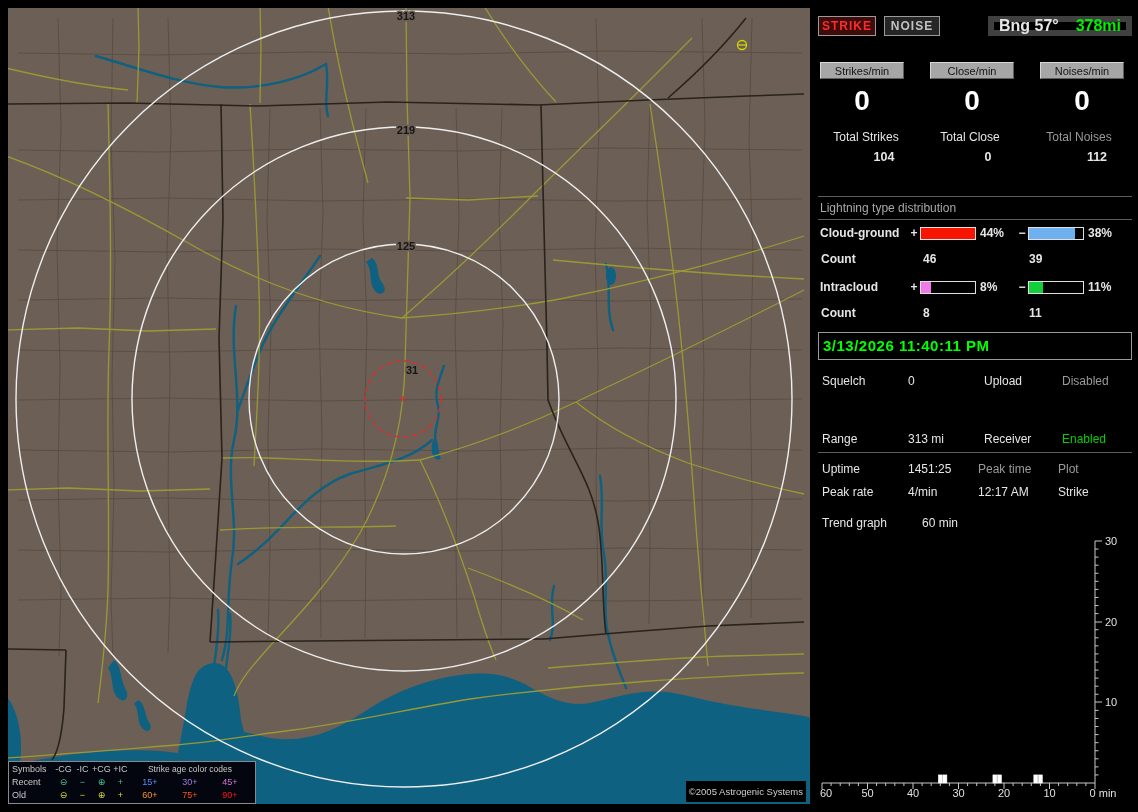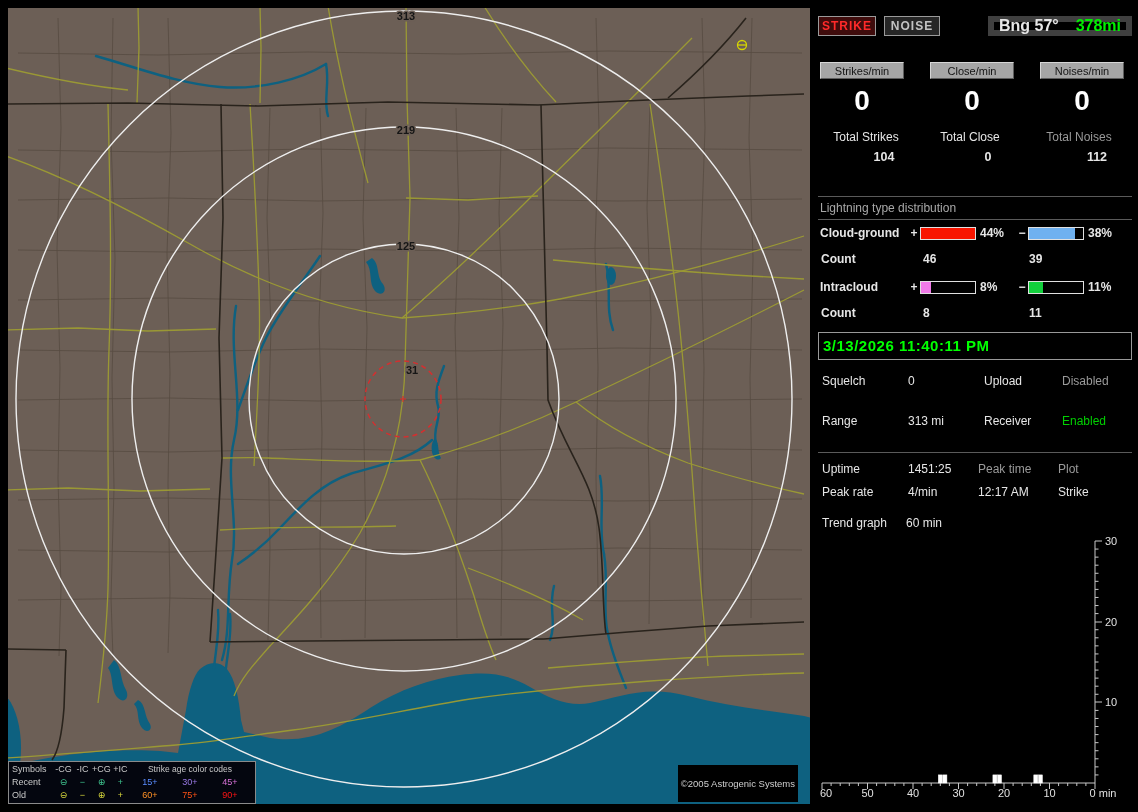--- a/index.html
+++ b/index.html
@@ -15,22 +15,22 @@
   .legendbox{position:absolute;left:0;bottom:0;width:248px;height:43px;background:#04060f;
     border:1px solid #8a8a8a;box-sizing:border-box;font-size:9px;color:#c9c9c9;padding-top:1px;}
   .lrow{display:grid;grid-template-columns:45px 19px 19px 19px 19px 40px 40px 40px;height:13px;line-height:13px;align-items:center;}
   .lrow .c{text-align:center;}
   .lrow .lbl{padding-left:3px;text-align:left;}
   .agehead{grid-column:6 / span 3;text-align:center;color:#c9c9c9;font-size:8.5px;}
   .c-recent{color:#3fc58f;} .c-old{color:#d8d83c;}
   .age-15{color:#5a8cff;} .age-30{color:#9a7ae6;} .age-45{color:#d973d9;}
   .age-60{color:#ff9126;} .age-75{color:#ff5316;} .age-90{color:#ff1414;}
 
-  .copyright{position:absolute;right:12px;bottom:2px;background:#000;color:#cfcfcf;
-    font-size:9.5px;line-height:13px;padding:12px 3px;}
+  .copyright{position:absolute;right:4px;bottom:2px;background:#000;color:#cfcfcf;
+    font-size:9.5px;line-height:13px;padding:4px 3px;}
 
   
   .panel{position:absolute;left:818px;top:8px;width:314px;height:796px;color:#e6e6e6;font-size:12px;}
   .abs{position:absolute;left:0;width:314px;box-sizing:border-box;}
 
   .topbar{top:8px;height:20px;display:flex;align-items:stretch;}
   .btn{height:20px;line-height:18px;text-align:center;font-weight:700;font-size:12px;
     letter-spacing:1px;border:1px solid #9a9a9a;box-sizing:border-box;cursor:default;}
   .btn.strike{width:58px;background:#3f0c0c;color:#ff2a2a;margin-right:8px;}
   .btn.noise{width:56px;background:#262626;color:#c2c2c2;}
@@ -72,21 +72,21 @@
   .setrow{display:grid;grid-template-columns:86px 76px 78px 64px;height:16px;}
   .setrow span{padding-left:4px;}
   .v-green{color:#00d000;}
   .v-gray{color:#9a9a9a;}
 
   .statrow{display:grid;grid-template-columns:86px 70px 80px 68px;height:16px;}
   .statrow span{padding-left:4px;}
 
   .trendlbl{top:508px;height:16px;}
   .trendlbl .a{position:absolute;left:4px;}
-  .trendlbl .b{position:absolute;left:88px;text-align:center;}
+  .trendlbl .b{position:absolute;left:104px;text-align:center;}
 
   .trend{position:absolute;left:0;top:526px;}
   .trend text{fill:#e0e0e0;font-size:11px;font-family:"Liberation Sans","DejaVu Sans",sans-serif;}
   .trend .axis{stroke:#c8c8c8;stroke-width:1;}
   #trend-minor line{stroke:#c8c8c8;stroke-width:1;}
   #trend-bars rect{fill:#fff;stroke:#fff;stroke-width:.5;}
 </style>
 </head>
 <body>
 
@@ -317,21 +317,21 @@
     </div>
 
     <div class="abs dtbox">3/13/2026 11:40:11 PM</div>
 
     <div class="abs setrow" style="top:366px">
       <span>Squelch</span>
       <span>0</span>
       <span>Upload</span>
       <span class="v-gray">Disabled</span>
     </div>
-    <div class="abs setrow" style="top:406px">
+    <div class="abs setrow" style="top:424px">
       <span>Range</span>
       <span>313 mi</span>
       <span>Receiver</span>
       <span class="v-green">Enabled</span>
     </div>
 
     <div class="hr" style="top:444px"></div>
 
     <div class="abs statrow" style="top:454px">
       <span>Uptime</span>

